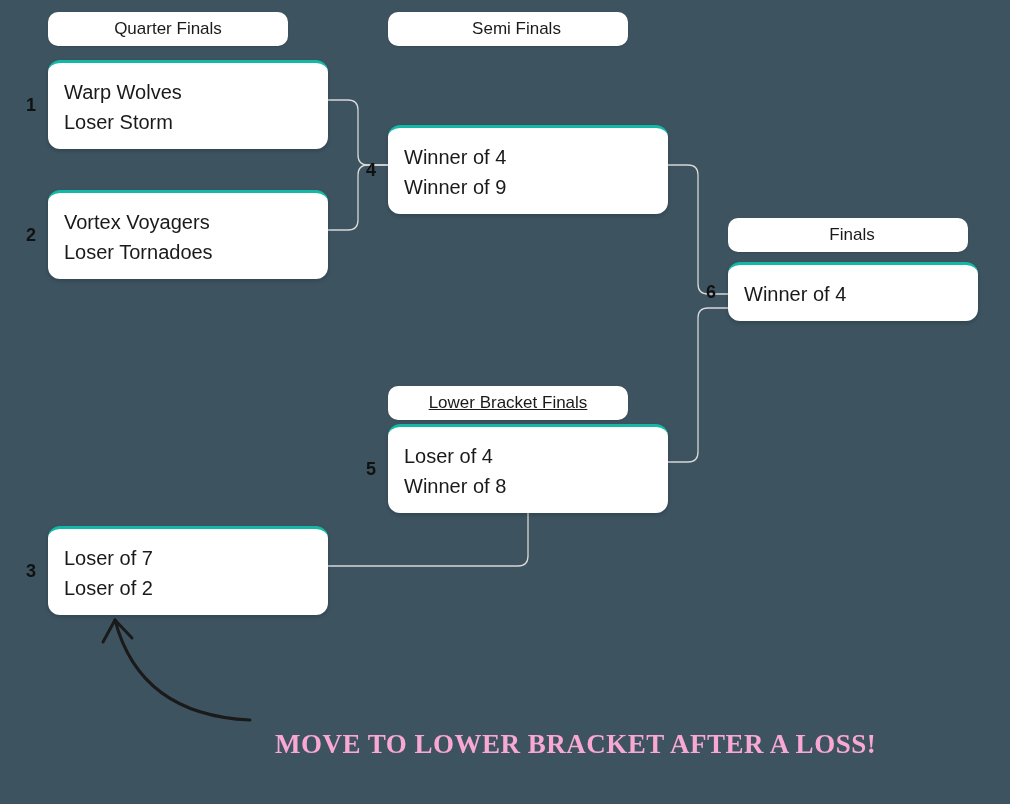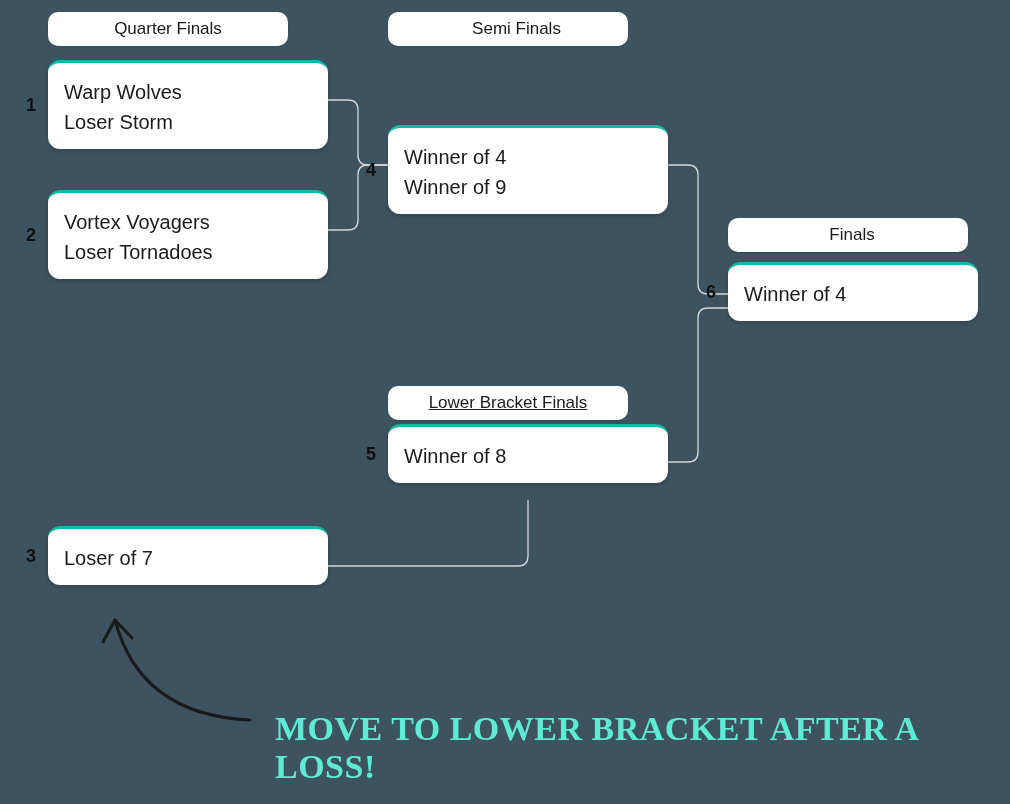--- a/index.html
+++ b/index.html
@@ -61,25 +61,26 @@
     position: absolute;
     inset: 0;
     width: 1010px;
     height: 804px;
     pointer-events: none;
   }
   .annotation {
     position: absolute;
     font-family: "Comic Sans MS", "Marker Felt", "Segoe Script", cursive;
     font-weight: 700;
-    font-size: 34px;
-    color: #5eead4;
+    font-size: 27px;
+    color: #f9a8d4;
     letter-spacing: 0.5px;
     text-transform: uppercase;
     font-variant: small-caps;
+    margin-top: 19px;
   }
 </style>
 </head>
 <body>
 
 <div class="stage">
 
   <svg class="connectors" viewBox="0 0 1010 804">
     <g fill="none" stroke="#d8d8d8" stroke-width="1.3">
 
@@ -133,26 +134,28 @@
   <div class="match" style="left:728px; top:262px; width:250px;">
     <span class="match-num">6</span>
     <div class="match-inner">
       <div class="team">Winner of 4</div>
     </div>
   </div>
 
   <div class="match" style="left:388px; top:424px;">
     <span class="match-num">5</span>
     <div class="match-inner">
+      <div class="team">Loser of 4</div>
       <div class="team">Winner of 8</div>
     </div>
   </div>
 
   <div class="match" style="left:48px; top:526px;">
     <span class="match-num">3</span>
     <div class="match-inner">
       <div class="team">Loser of 7</div>
+      <div class="team">Loser of 2</div>
     </div>
   </div>
 
   <div class="annotation" style="left:275px; top:710px;">Move to lower bracket after a loss!</div>
 
 </div>
 
 </body></html>

